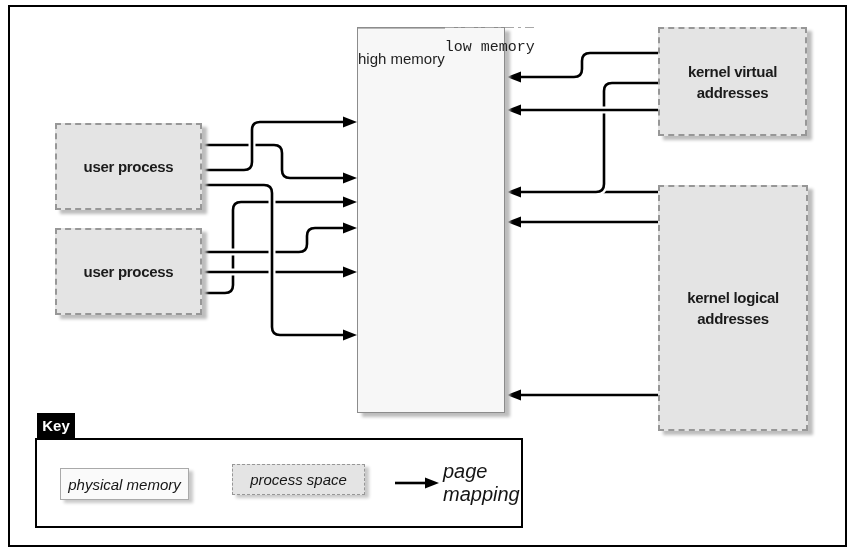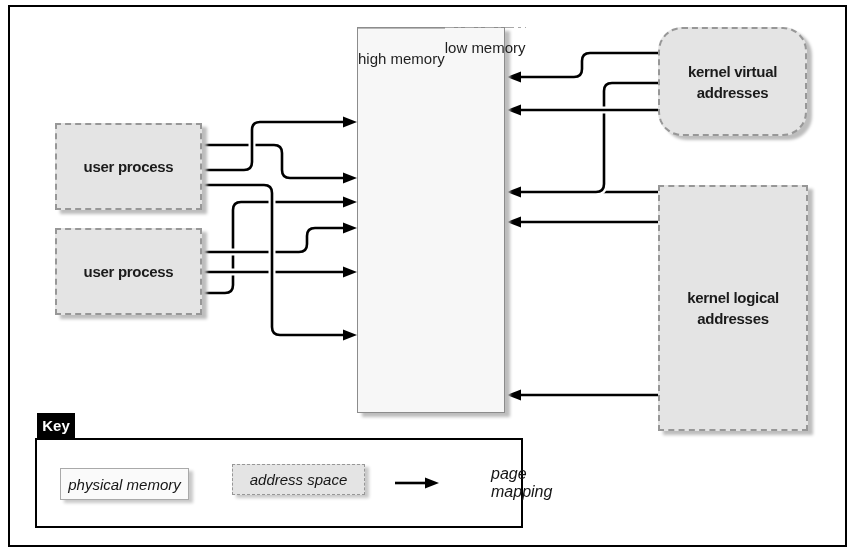--- a/index.html
+++ b/index.html
@@ -17,39 +17,39 @@
   .column{left:357px;top:27px;width:148px;height:386px;background:#f7f7f7;
           border:1.5px solid #8c8c8c;box-shadow:5px 4px 3px #bdbdbd;
           display:flex;flex-direction:row;}
   .cell{border-top:1px solid #b8b8b8;flex:0 0 auto;
         display:flex;align-items:center;justify-content:center;}
   .cell.first{border-top:none;}
   .cell.nodash{border-top:none;position:relative;}
   .dashdot{position:absolute;left:0;top:-1px;width:100%;height:1px;
            background:repeating-linear-gradient(90deg,#a8a8a8 0 9px,transparent 9px 13px,#a8a8a8 13px 16px,transparent 16px 20px);}
   .memlbl{font-size:15px;color:#1f1f1f;}
-  .cell.lowcell{align-items:flex-start;}
+  .cell.lowcell{align-items:flex-start;font-family:Liberation Mono, monospace;}
   .cell.lowcell .memlbl{margin-top:11px;}
   svg{position:absolute;left:0;top:0;}
   .casing{fill:none;stroke:#fff;stroke-width:7;}
   .ink{fill:none;stroke:#000;stroke-width:2.6;}
   .ah{fill:#000;stroke:none;}
   
   .keytab{left:37px;top:413px;width:38px;height:25px;background:#000;
           display:flex;align-items:center;justify-content:center;z-index:5;}
   .keytab span{color:#fff;font-weight:700;font-size:15px;}
   .keybox{left:35px;top:438px;width:488px;height:90px;border:2.5px solid #000;background:#fff;}
   .kitem{position:absolute;box-sizing:border-box;display:flex;align-items:center;justify-content:center;}
   .pmswatch{left:23px;top:28px;width:129px;height:32px;background:#fafafa;
             border:1px solid #a9a9a9;box-shadow:4px 3px 3px #c9c9c9;}
   .asswatch{left:195px;top:24px;width:133px;height:31px;background:#e4e4e4;
             border:1.5px dashed #979797;box-shadow:4px 3px 3px #c9c9c9;}
   .ital{font-style:italic;font-size:15px;color:#151515;}
   .pagemap{left:406px;top:34px;height:18px;display:flex;align-items:center;}
-  .pagemap .ital{font-size:16px;margin-left:48px;}
+  .pagemap .ital{font-size:20px;}
   .keyarrow{left:356px;top:35px;width:48px;height:16px;}
 </style>
 </head>
 <body>
 
 <div class="abs frame"></div>
 
 <svg width="850" height="559">
 
   <g>
@@ -134,21 +134,21 @@
 </div>
 
 <div class="abs aspace" style="left:55px;top:123px;width:147px;height:87px;">
   <span class="lbl">user process</span>
 </div>
 
 <div class="abs aspace" style="left:55px;top:228px;width:147px;height:87px;">
   <span class="lbl">user process</span>
 </div>
 
-<div class="abs aspace" style="left:658px;top:27px;width:149px;height:109px;border-radius:24px;">
+<div class="abs aspace" style="left:658px;top:27px;width:149px;height:109px;">
   <span class="lbl">
     <span>kernel virtual</span><br>
     <span>addresses</span>
   </span>
 </div>
 
 <div class="abs aspace" style="left:658px;top:165px;width:150px;height:246px;margin-top:20px;">
   <span class="lbl">
     <span>kernel logical</span><br>
     <span>addresses</span>
@@ -156,21 +156,21 @@
 </div>
 
 <div class="abs keytab">
   <span>Key</span>
 </div>
 <div class="abs keybox">
   <div class="kitem pmswatch">
     <span class="ital">physical memory</span>
   </div>
   <div class="kitem asswatch">
-    <span class="ital">address space</span>
+    <span class="ital">process space</span>
   </div>
   <svg class="abs keyarrow" width="48" height="16">
     <path class="ink" d="M2 8 H32"></path>
     <polygon class="ah" points="32,2.5 32,13.5 46,8"></polygon>
   </svg>
   <div class="kitem pagemap">
     <span class="ital">page mapping</span>
   </div>
 </div>
 

